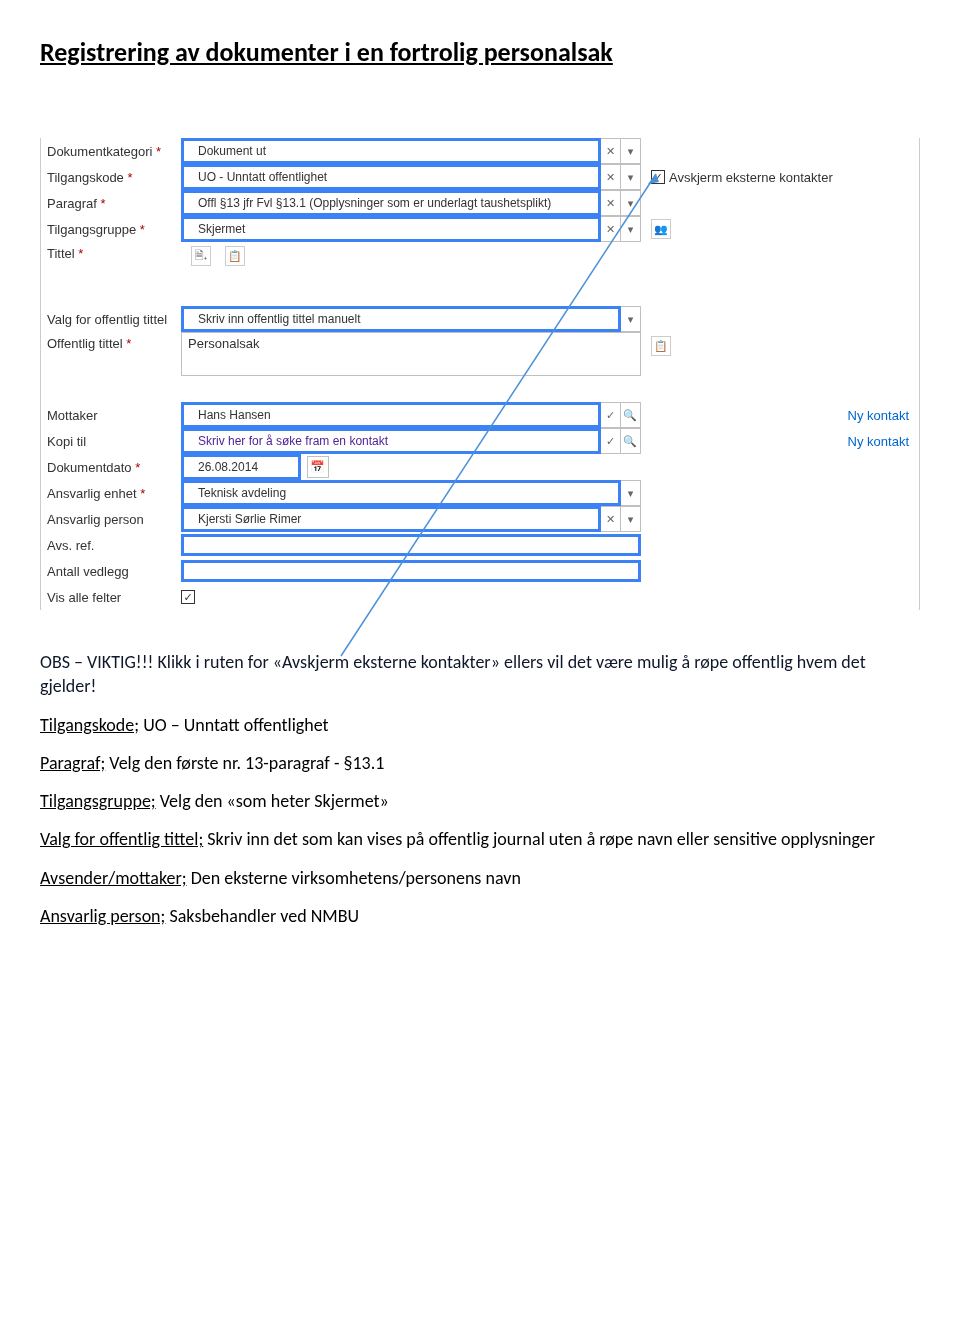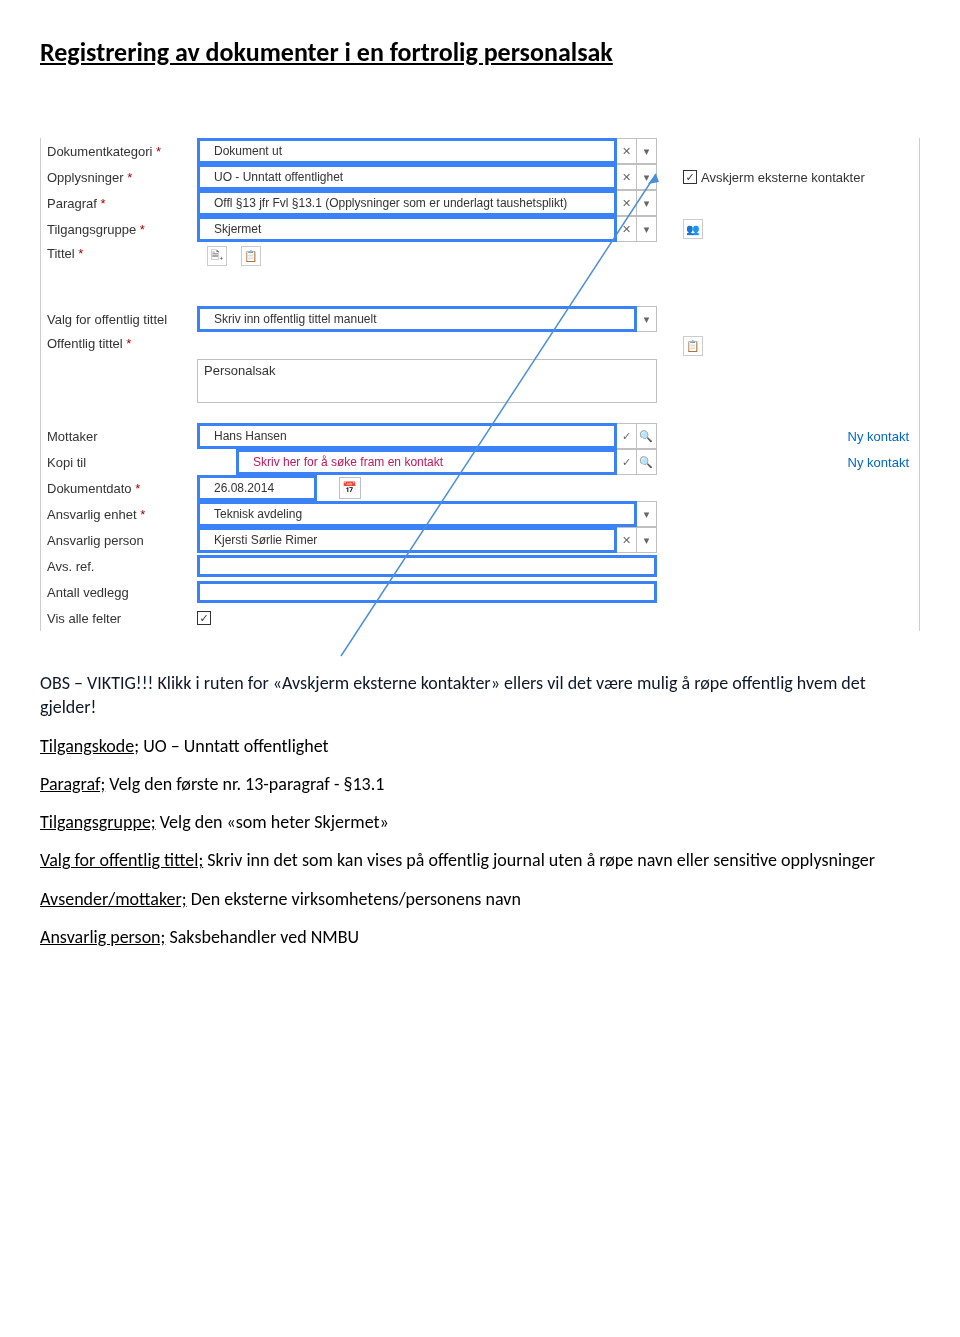--- a/index.html
+++ b/index.html
@@ -24,21 +24,20 @@
     font-family: "Segoe UI", Arial, sans-serif;
     font-size: 13px;
     color: #333;
     margin-bottom: 40px;
   }
   .row {
     display: flex;
     align-items: center;
     min-height: 26px;
     padding: 0;
-    gap: 16px;
   }
   .row.tall { min-height: 64px; align-items: flex-start; }
   .row.tall2 { min-height: 50px; align-items: flex-start; }
   .label {
     width: 140px;
     padding: 4px 6px;
     font-size: 13px;
   }
   .req { color: #a00; }
   .field {
@@ -50,21 +49,21 @@
     flex: 1;
     border: 3px solid #3b82f6;
     background: #fff;
     padding: 3px 14px;
     font-size: 12px;
     color: #333;
     min-height: 22px;
     display: flex;
     align-items: center;
   }
-  .input-box.ph { color: #be185d; margin-left: 39px; }
+  .input-box.ph { color: #4c1d95; }
   .ctl {
     width: 20px;
     border: 1px solid #c0c0c0;
     border-left: none;
     background: #fff;
     display: flex;
     align-items: center;
     justify-content: center;
     font-size: 11px;
     color: #666;
@@ -106,21 +105,21 @@
     color: #555;
   }
   .link { color: #0066cc; cursor: pointer; }
   .textarea {
     flex: 1;
     border: 1px solid #c0c0c0;
     padding: 3px 6px;
     font-size: 13px;
     min-height: 56px;
   }
-  .textarea2 { min-height: 44px; margin-top: 27px; }
+  .textarea2 { min-height: 44px; }
   .arrow-line {
     position: absolute;
     left: 0; top: 0;
     pointer-events: none;
   }
   .body-text {
     font-size: 18px;
     line-height: 1.35;
   }
   .body-text p { margin-bottom: 14px; }
@@ -143,21 +142,21 @@
     <div class="label"><span>Dokumentkategori</span><span class="req"> *</span></div>
     <div class="field">
       <div class="input-box">Dokument ut</div>
       <div class="ctl">✕</div>
       <div class="ctl">▾</div>
     </div>
     <div class="extras"></div>
   </div>
 
   <div class="row">
-    <div class="label"><span>Opplysninger</span><span class="req"> *</span></div>
+    <div class="label"><span>Tilgangskode</span><span class="req"> *</span></div>
     <div class="field">
       <div class="input-box">UO - Unntatt offentlighet</div>
       <div class="ctl">✕</div>
       <div class="ctl">▾</div>
     </div>
     <div class="extras">
       <label class="chk">
         <span class="chk-box">✓</span>
         <span>Avskjerm eksterne kontakter</span>
       </label>

